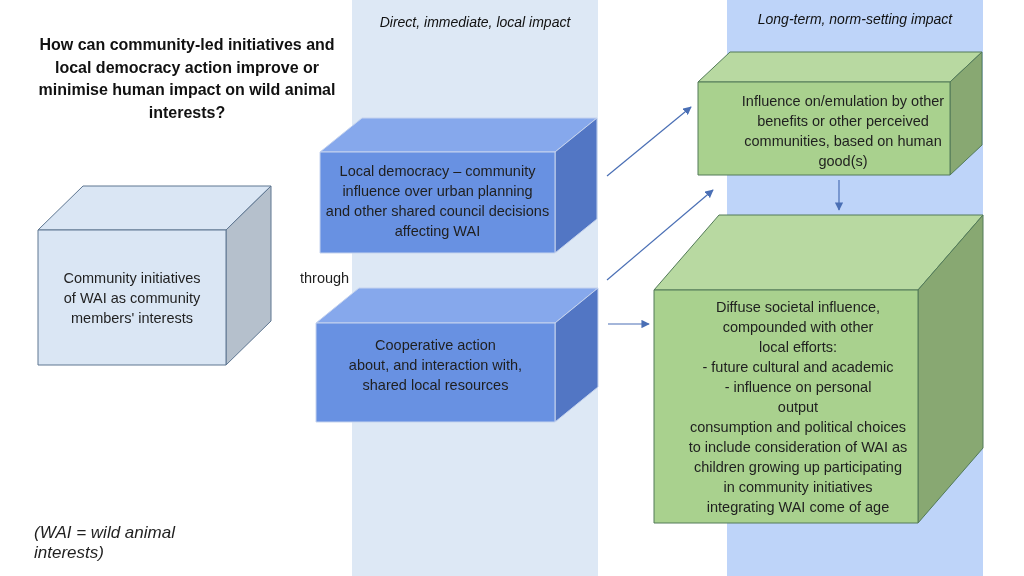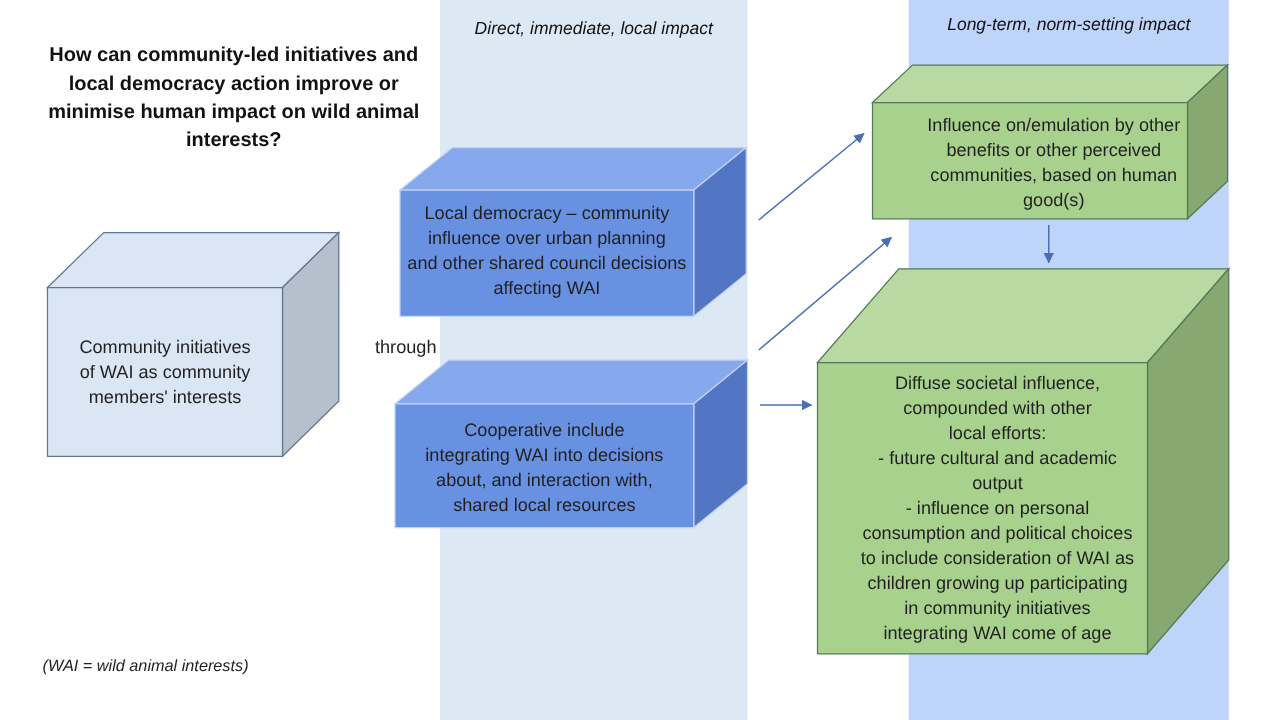--- a/index.html
+++ b/index.html
@@ -8,21 +8,21 @@
   .band { position:absolute; top:0; height:576px; }
   #band-left { left:352px; width:246px; background:#dde8f5; }
   #band-right { left:727px; width:256px; background:#bed4f9; }
   .band-label { position:absolute; top:14px; left:0; width:100%; text-align:center;
                 font-style:italic; font-weight:normal; font-size:14px; color:#111; }
   #band-right .band-label { top:11px; }
   svg#shapes { position:absolute; left:0; top:0; }
   .text { position:absolute; text-align:center; font-size:14.5px; line-height:20px; color:#1f1f1f; }
   #question { left:22px; top:34px; width:330px; font-weight:bold; font-size:16px; line-height:22.5px; color:#111; }
   #through { left:280px; top:268px; width:60px; text-align:left;margin-left:20px; }
-  #footnote { left:34px; top:523px; width:180px; text-align:left; font-style:italic; font-size:13px; line-height:20px; }
+  #footnote { left:34px; top:523px; width:180px; text-align:left; font-style:italic; font-size:17px; line-height:20px; }
 </style>
 </head>
 <body>
 
 <div id="band-left" class="band">
   <div class="band-label">Direct, immediate, local  impact</div>
 </div>
 <div id="band-right" class="band">
   <div class="band-label">Long-term, norm-setting impact</div>
 </div>
@@ -78,37 +78,36 @@
       <div>of WAI as community</div>
       <div>members' interests</div>
     </div>
     <div class="text" style="left: 320px; width: 235px; top: 161px;">
       <div>Local democracy – community</div>
       <div>influence over urban planning</div>
       <div>and other shared council decisions</div>
       <div>affecting WAI</div>
     </div>
     <div class="text" style="left: 316px; width: 239px; top: 335px;">
-      <div>Cooperative include</div>
-      <div>integrating WAI into decisions</div>
+      <div>Cooperative action</div>
       <div>about, and interaction with,</div>
       <div>shared local resources</div>
     </div>
     <div class="text" style="left: 698px; width: 252px; top: 91px; padding-left: 19px;">
       <div>Influence on/emulation by other</div>
       <div>benefits or other perceived</div>
       <div>communities, based on human</div>
       <div>good(s)</div>
     </div>
     <div class="text" style="left: 666px; width: 264px; top: 297px;">
       <div>Diffuse societal influence,</div>
       <div>compounded with other</div>
       <div>local efforts:</div>
       <div>- future cultural and academic</div>
+      <div>- influence on personal</div>
       <div>output</div>
-      <div>- influence on personal</div>
       <div>consumption and political choices</div>
       <div>to include consideration of WAI as</div>
       <div>children growing up participating</div>
       <div>in community initiatives</div>
       <div>integrating WAI come of age</div>
     </div>
   </div>
 
 </body></html>

